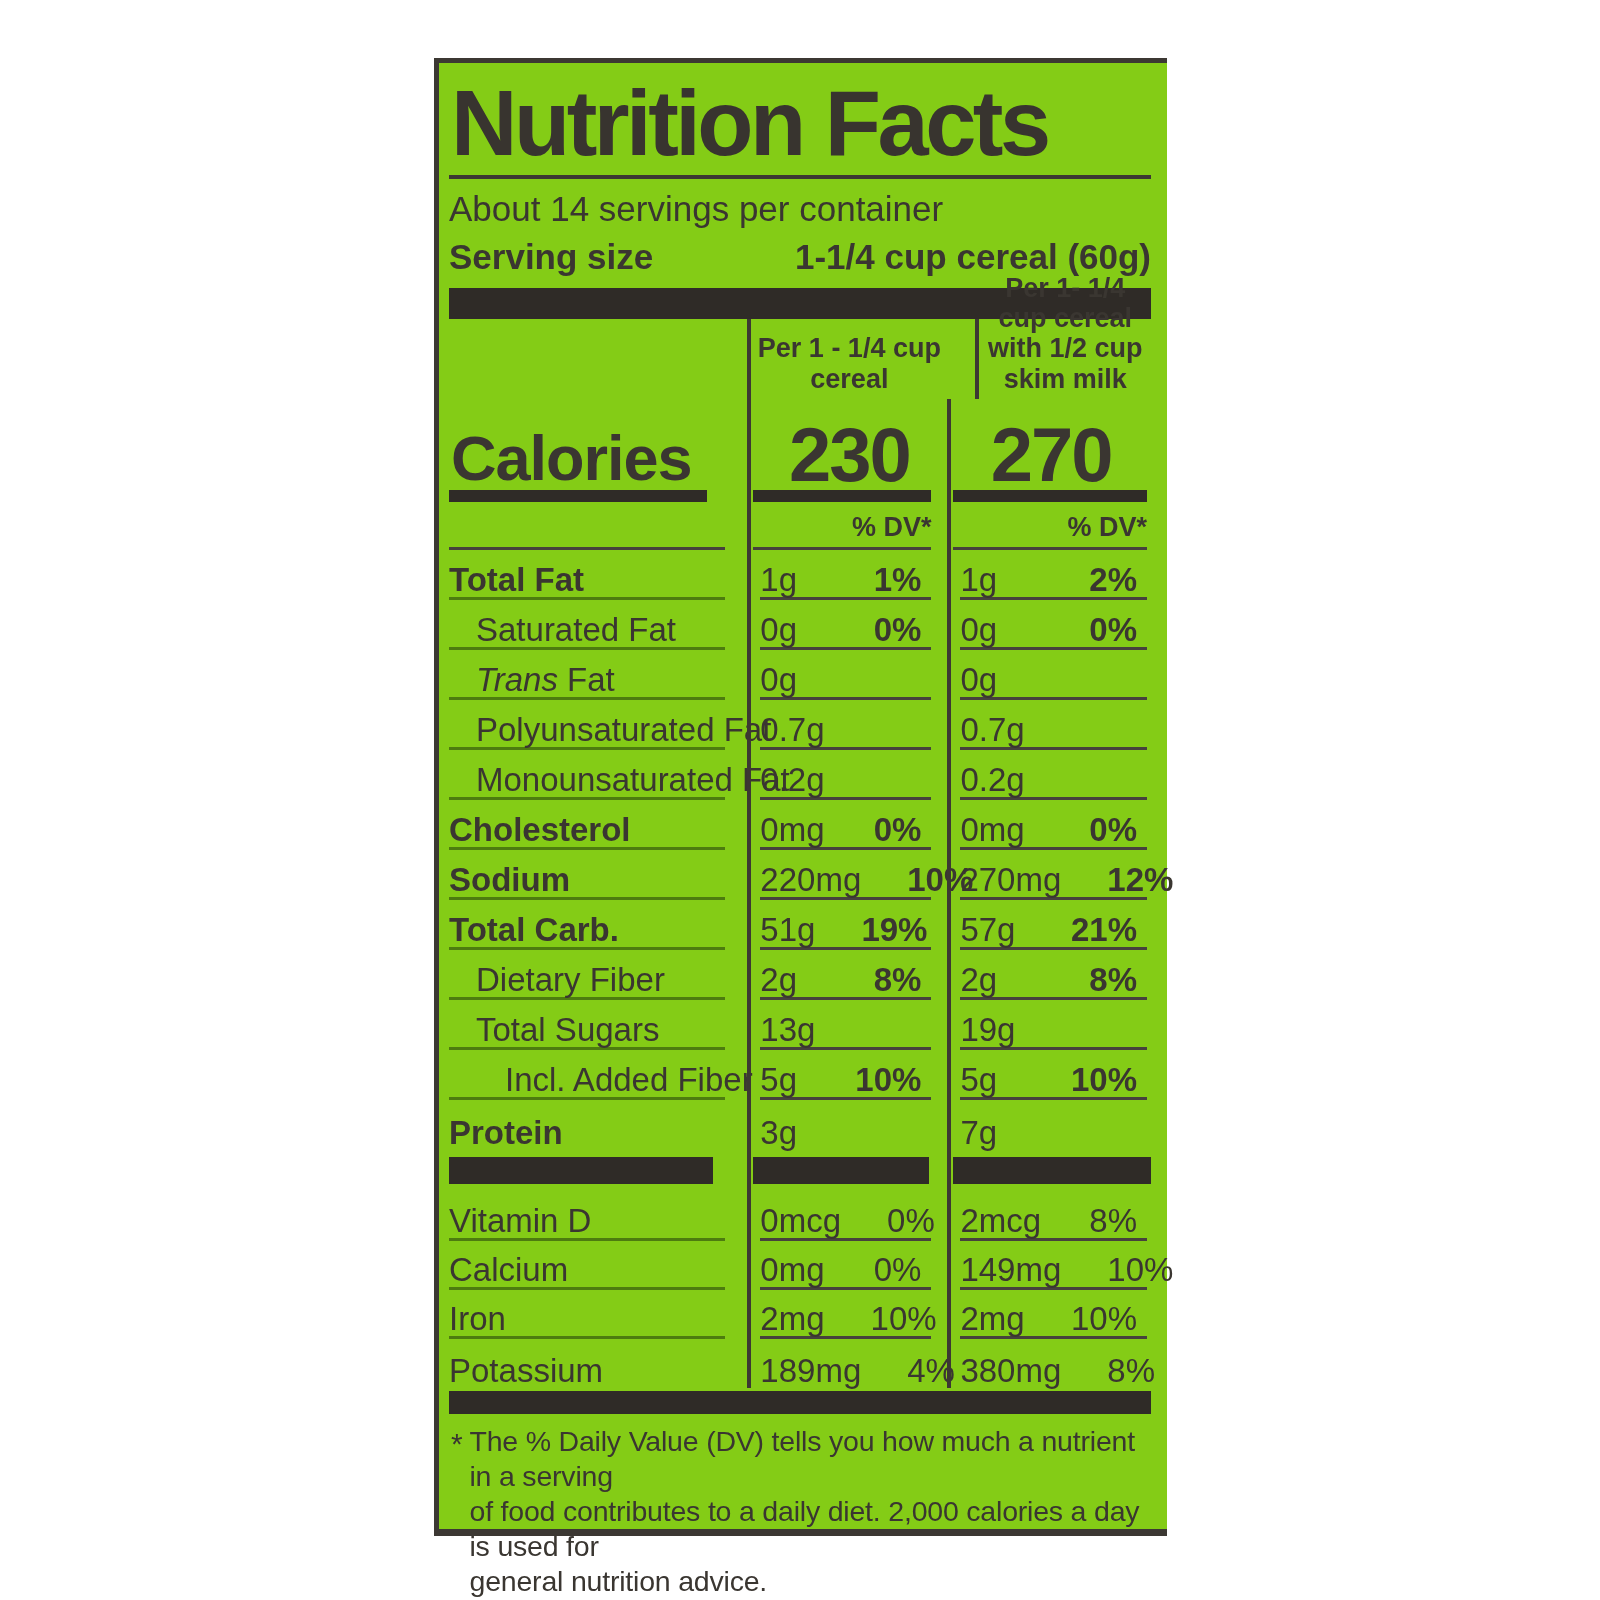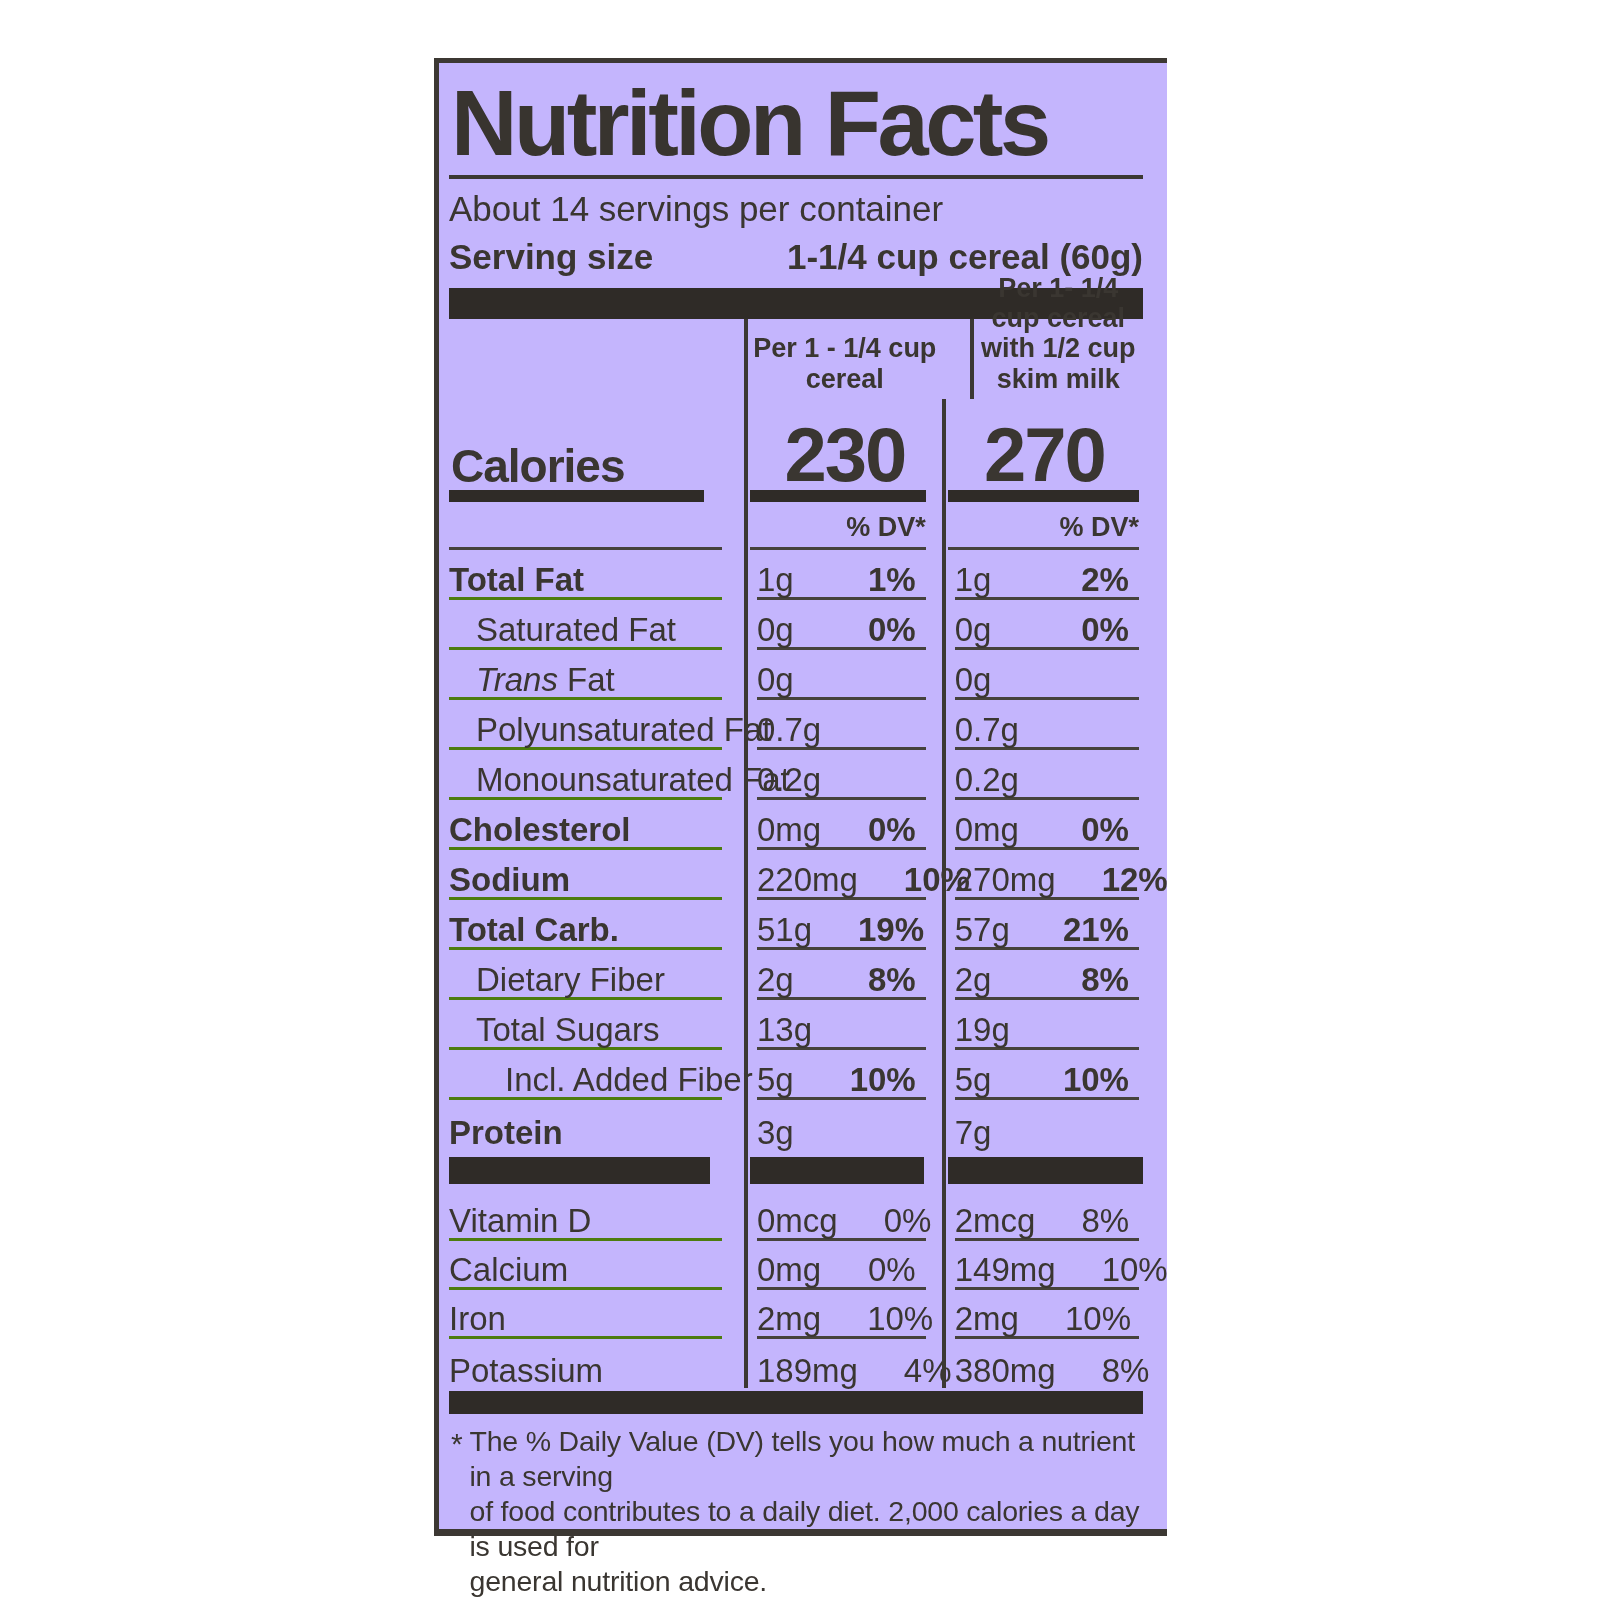--- a/index.html
+++ b/index.html
@@ -3,26 +3,26 @@
 <meta charset="utf-8">
 <style>
   html,body{margin:0;padding:0;}
   body{
     width:1600px;height:1600px;background:#ffffff;
     font-family:"Liberation Sans","DejaVu Sans",sans-serif;
     color:#3a3631;position:relative;overflow:hidden;
   }
   .nf-label{
     position:absolute;left:434px;top:58px;width:733px;height:1478px;
-    background:#c4b5fd;
+    background:#84cc16;
     border-left:5px solid #3c3833;
     border-top:5px solid #3c3833;
     border-bottom:7px solid #3c3833;
     box-sizing:border-box;
-    padding:0 24px 0 10px;
+    padding:0 16px 0 10px;
   }
   .title{
     font-size:92px;font-weight:800;letter-spacing:-3.5px;
     margin:14px 0 0 2px;white-space:nowrap;line-height:1.02;
     color:#38342f;
   }
   .title-rule{height:4px;background:#3c3833;margin-top:4px;}
   .servings{font-size:35px;margin-top:9px;line-height:1.2;}
   .serving-row{
     display:flex;justify-content:space-between;align-items:baseline;
@@ -34,21 +34,21 @@
   .cell{box-sizing:border-box;}
   .vdiv{border-left:4px solid #3c3833;justify-content:flex-end;}
 
   
   .hdr-row .cell{height:80px;display:flex;align-items:flex-end;justify-content:center;
     font-size:27px;font-weight:bold;line-height:1.12;text-align:center;padding-bottom:5px;}
   .hdr-row .c-head2{white-space:pre-line;margin-left:28px;}
 
   
   .cal-row .cell{height:90px;display:flex;align-items:flex-end;}
-  .cal-label{font-size:46px;font-weight:bold;letter-spacing:-1px;line-height:.95;padding-left:2px;}
+  .cal-label{font-size:63px;font-weight:bold;letter-spacing:-1px;line-height:.95;padding-left:2px;}
   .cal-num{font-size:76px;font-weight:bold;line-height:.88;margin:0 auto;letter-spacing:-2px;}
 
   
   .cbar-row .cell{height:14px;padding-top:1px;}
   .cbar{height:12px;background:#2f2b27;}
   .cbar-row .c1 .cbar{margin-right:40px;}
   .cbar-row .c2 .cbar{margin-right:16px;margin-left:2px;}
   .cbar-row .c3 .cbar{margin-right:4px;margin-left:2px;}
 
   

